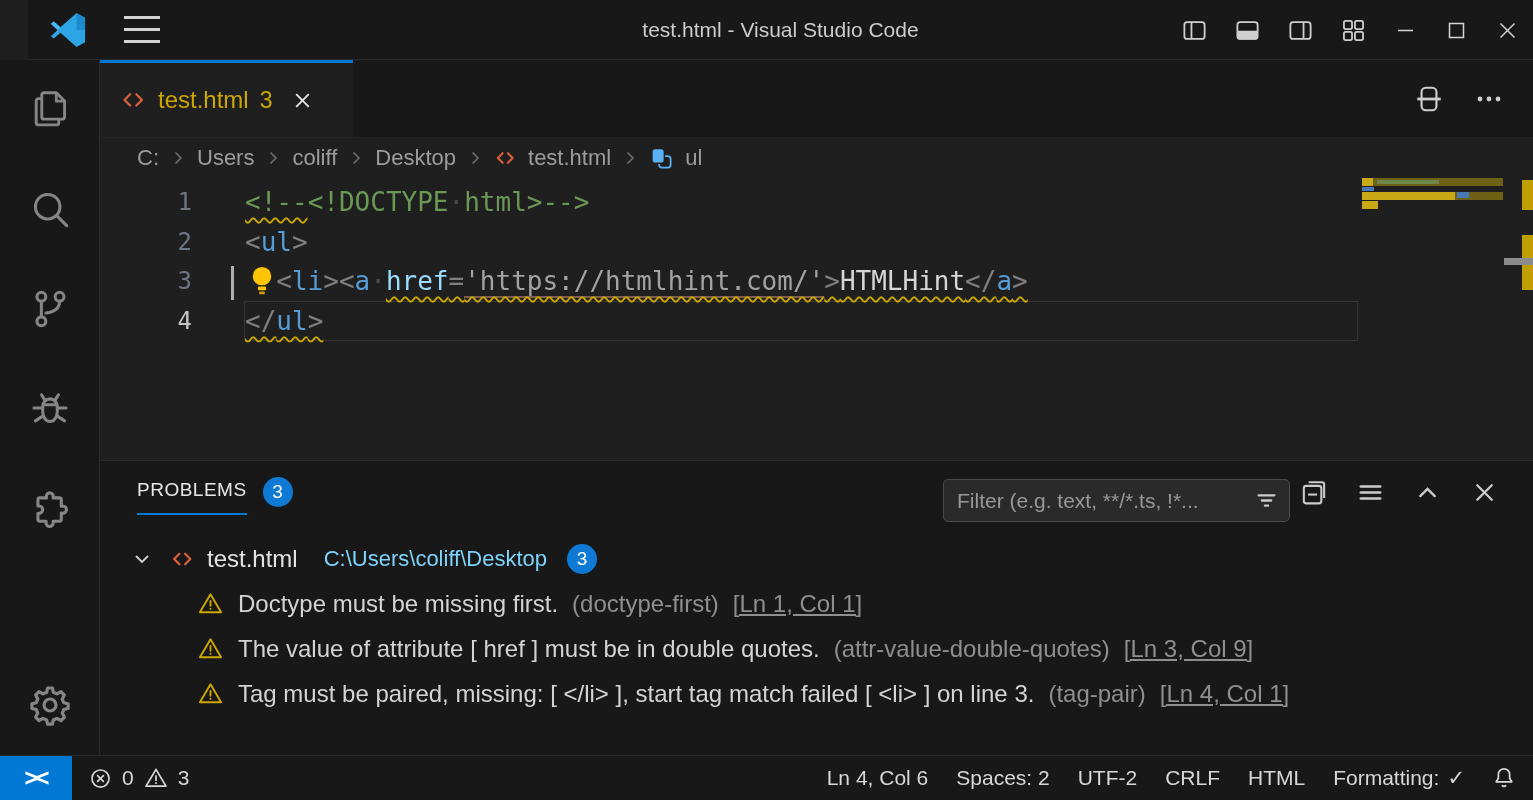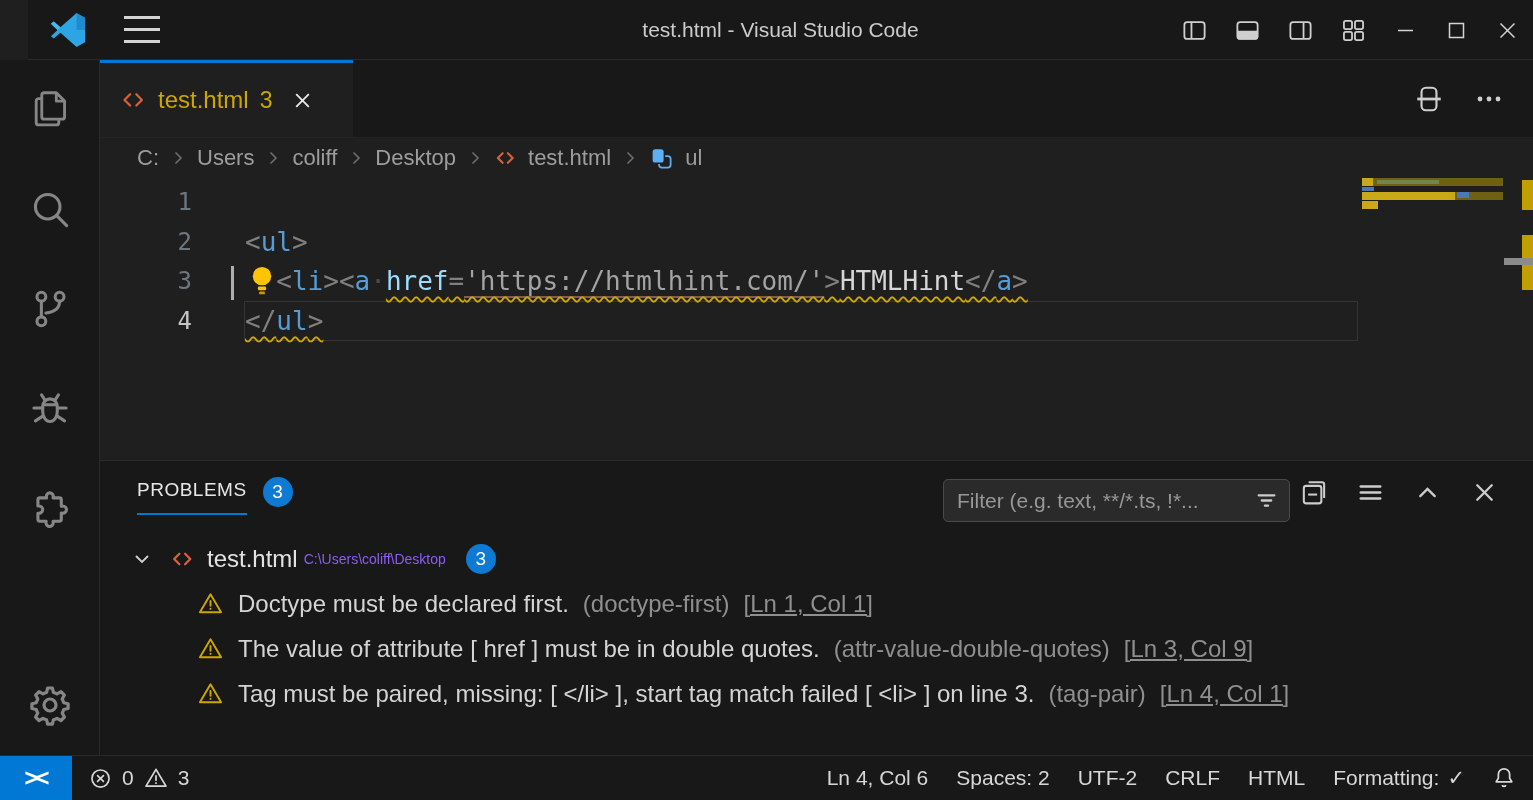--- a/index.html
+++ b/index.html
@@ -126,21 +126,21 @@
   .filter-input::placeholder { color:#989898; }
   .filter-funnel { padding-right:10px; cursor:pointer; }
   .panel-actions { margin-left:auto; display:flex; align-items:center; gap:28px; padding-right:34px; }
   .pa-icon { cursor:pointer; }
 
   .panel-body { flex:1; overflow:hidden; }
   .file-row { height:44px; margin-top:14px; display:flex; align-items:center; padding-left:30px; cursor:pointer; }
   .file-chevron { margin-right:16px; }
   .file-ico { margin-right:12px; }
   .file-name { font-size:24px; color:#e3e3e3; }
-  .file-path { font-size:14px; color:#8b5cf6; margin-left:6px; }
+  .file-path { font-size:22px; color:#7dd3fc; margin-left:26px; }
   .file-row .badge { margin-left:20px; }
 
   .problem-row { height:45px; display:flex; align-items:center; padding-left:97px; cursor:pointer; white-space:nowrap; }
   .p-ico { margin-right:14px; flex:none; }
   .p-msg { font-size:24px; color:#d4d4d4; }
   .p-code { font-size:24px; color:#8f8f8f; margin-left:14px;text-align:center; }
   .p-loc { font-size:24px; color:#8f8f8f; margin-left:14px;text-decoration:underline; }
 
   
   .statusbar {
@@ -352,21 +352,21 @@
               <rect x="10.5" y="10.5" width="12" height="12" rx="3" fill="none" stroke="#5cb1f5" stroke-width="1.8"></rect>
               <rect x="3" y="2.5" width="13" height="15.5" rx="3.5" fill="#5cb1f5" stroke="#1f1f1f" stroke-width="1.6"></rect>
             </svg>
           </span>
           <span class="crumb">ul</span>
         </div>
 
         <div class="code-area">
           <div class="curline"></div>
           <div id="code-lines">
-              <div class="line"><span class="ln">1</span></div>
+              <div class="line"><span class="ln">1</span><span class="lc"><span class="cm sq">&lt;!--</span><span class="cm">&lt;!DOCTYPE</span><span class="ws">·</span><span class="cm">html&gt;--&gt;</span></span></div>
               <div class="line"><span class="ln">2</span><span class="lc"><span class="pu">&lt;</span><span class="tg">ul</span><span class="pu">&gt;</span></span></div>
               <div class="line"><span class="ln">3</span><span class="lc"><span class="tx">  </span><span class="pu">&lt;</span><span class="tg">li</span><span class="pu">&gt;</span><span class="pu">&lt;</span><span class="tg">a</span><span class="ws">·</span><span class="at sq">href</span><span class="pu sq">=</span><span class="st sq lnk">'https://htmlhint.com/'</span><span class="pu sq">&gt;</span><span class="tx sq">HTMLHint</span><span class="pu sq">&lt;/</span><span class="tg sq">a</span><span class="pu sq">&gt;</span></span></div>
               <div class="line cur"><span class="ln">4</span><span class="lc"><span class="pu sq">&lt;/</span><span class="tg sq">ul</span><span class="pu sq">&gt;</span></span></div>
             </div>
           <div class="cursor"></div>
           <span class="lightbulb">
             <svg width="30" height="34" viewBox="0 0 24 28">
               <circle cx="12" cy="10" r="7.6" fill="#ffc505"></circle>
               <rect x="8.6" y="18.6" width="6.8" height="3" rx="1" fill="#ffc505"></rect>
               <rect x="9.6" y="22.6" width="4.8" height="2.4" rx="1" fill="#c79b00"></rect>
@@ -452,21 +452,21 @@
           </div>
           <div id="problem-rows">
   <div class="problem-row">
     <span class="p-ico">
       <svg width="27" height="27" viewBox="0 0 24 24" fill="none" stroke="#cca700" stroke-width="1.7" stroke-linejoin="round" stroke-linecap="round">
         <path d="M12 3.8 L21.4 19.8 H2.6 Z"></path>
                     <line x1="12" y1="9.8" x2="12" y2="14"></line>
                     <line x1="12" y1="16.6" x2="12" y2="16.8"></line>
       </svg>
     </span>
-    <span class="p-msg">Doctype must be declared first.</span>
+    <span class="p-msg">Doctype must be missing first.</span>
     <span class="p-code">(doctype-first)</span>
     <span class="p-loc">[Ln 1, Col 1]</span>
   </div>
 
   <div class="problem-row">
     <span class="p-ico">
       <svg width="27" height="27" viewBox="0 0 24 24" fill="none" stroke="#cca700" stroke-width="1.7" stroke-linejoin="round" stroke-linecap="round">
         <path d="M12 3.8 L21.4 19.8 H2.6 Z"></path>
                     <line x1="12" y1="9.8" x2="12" y2="14"></line>
                     <line x1="12" y1="16.6" x2="12" y2="16.8"></line>

